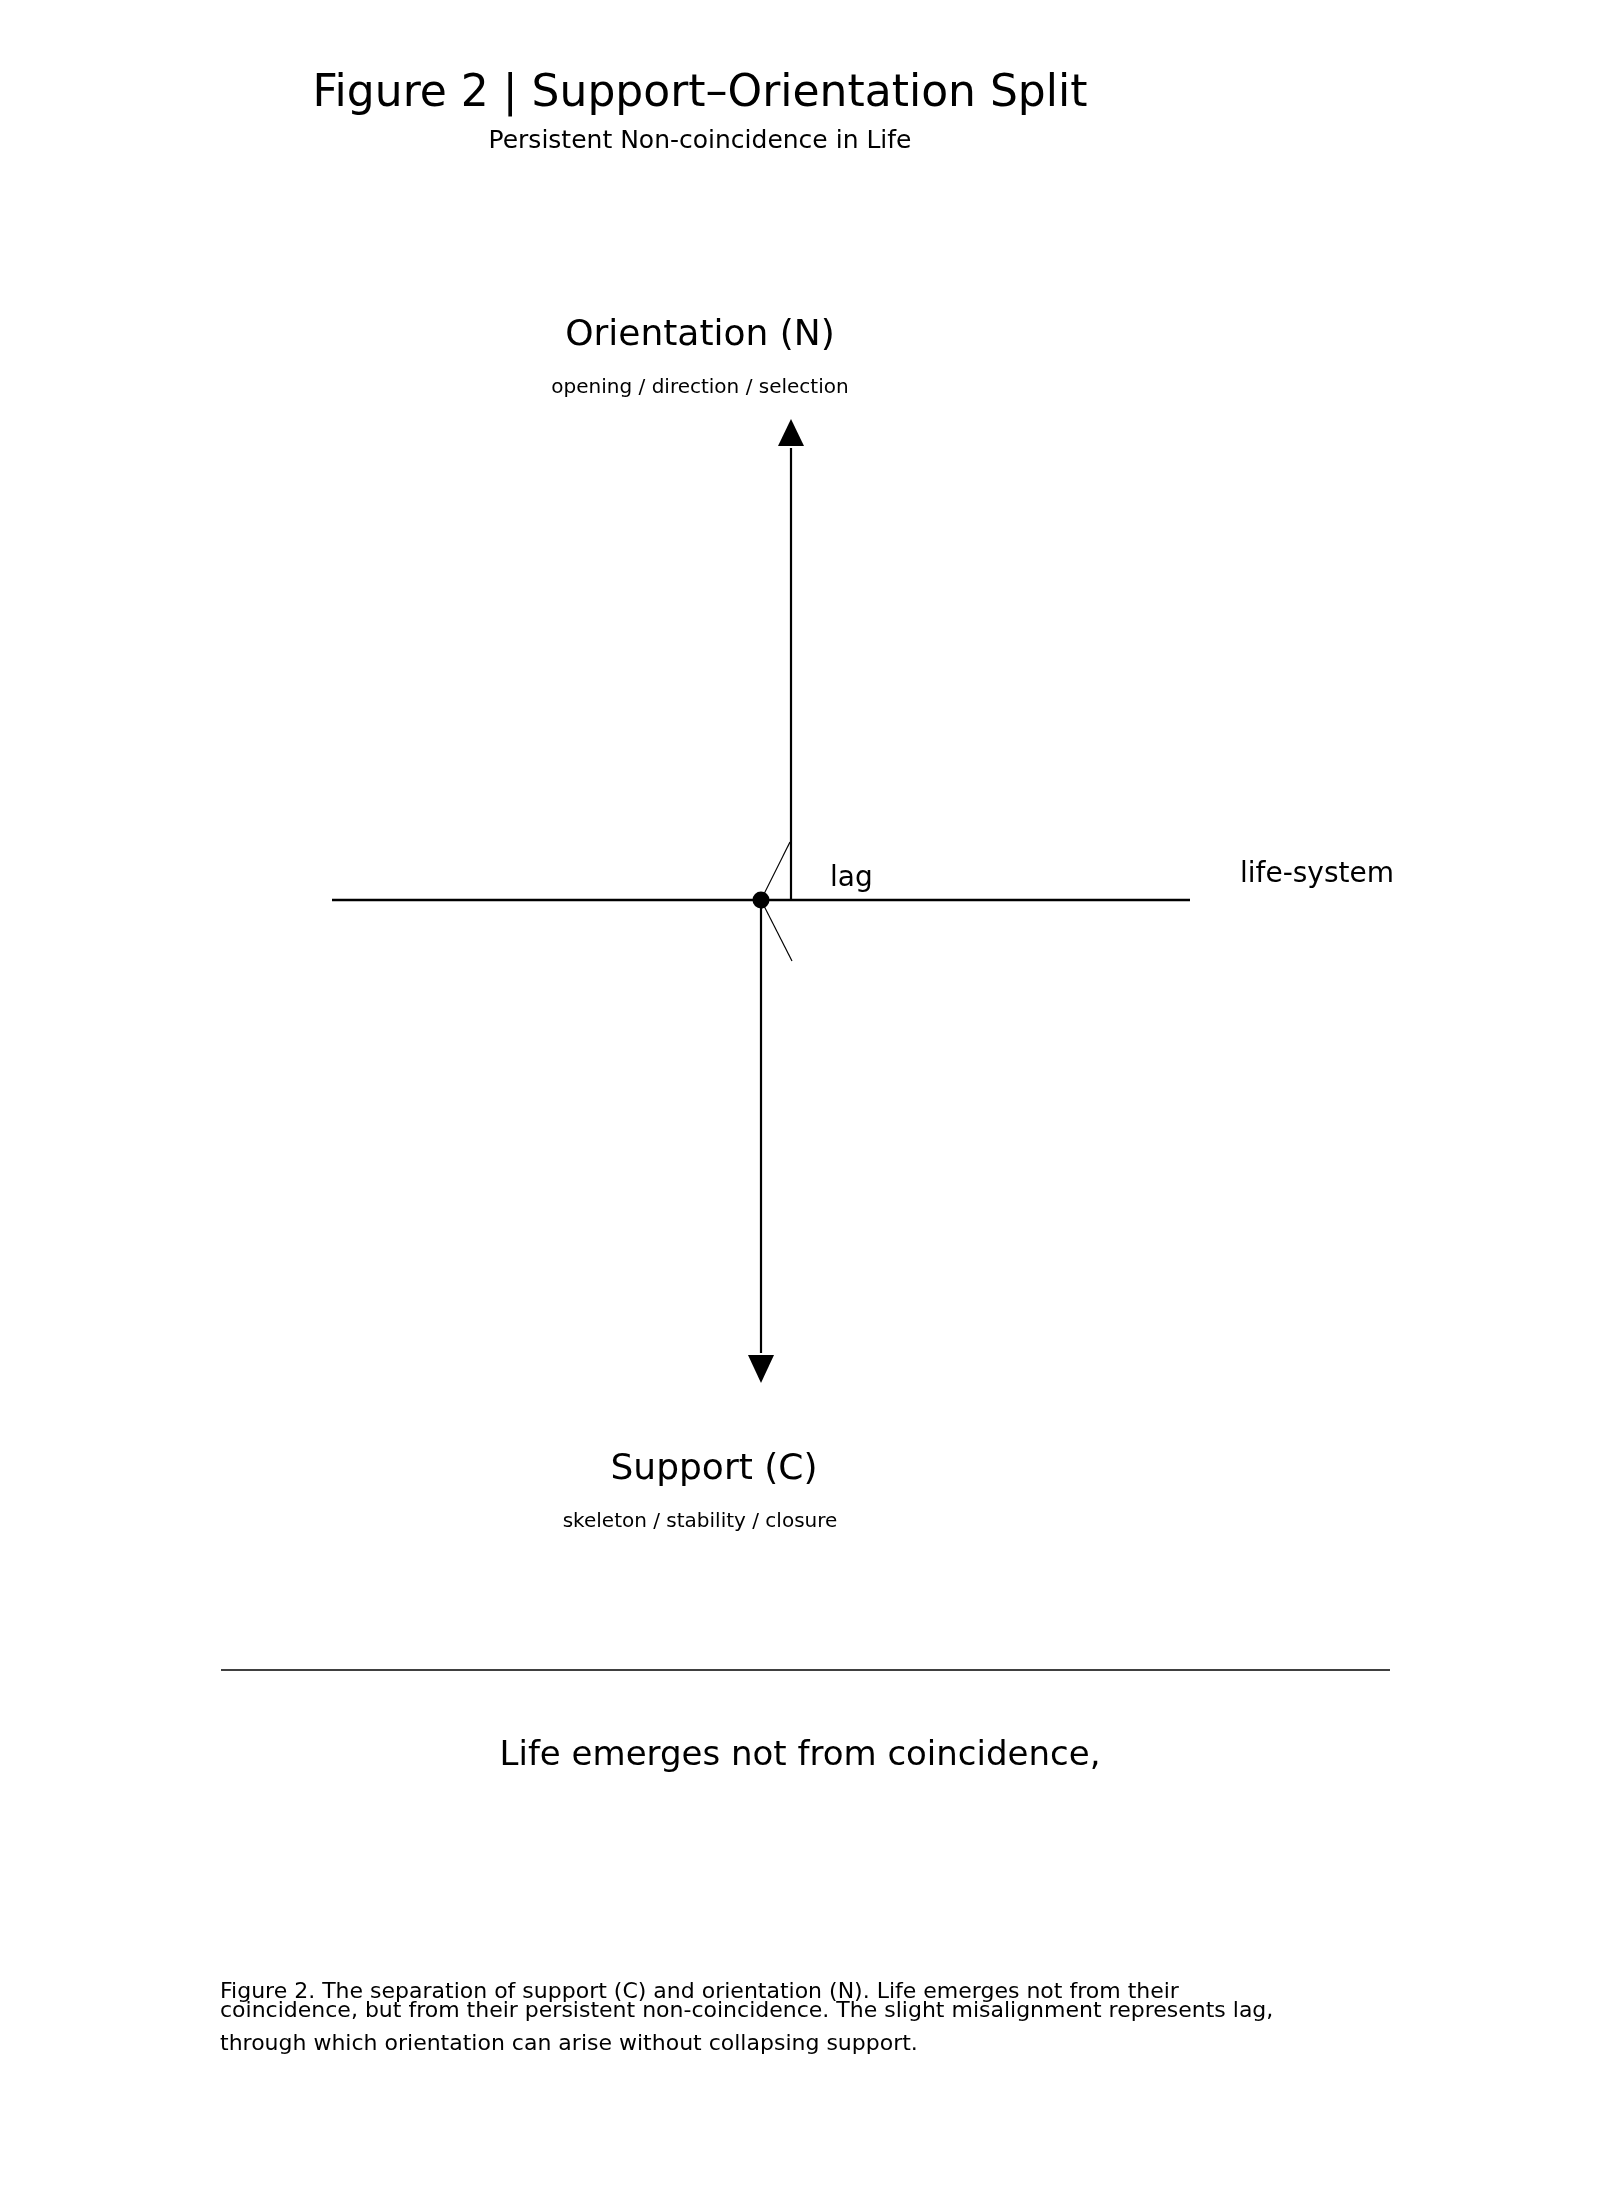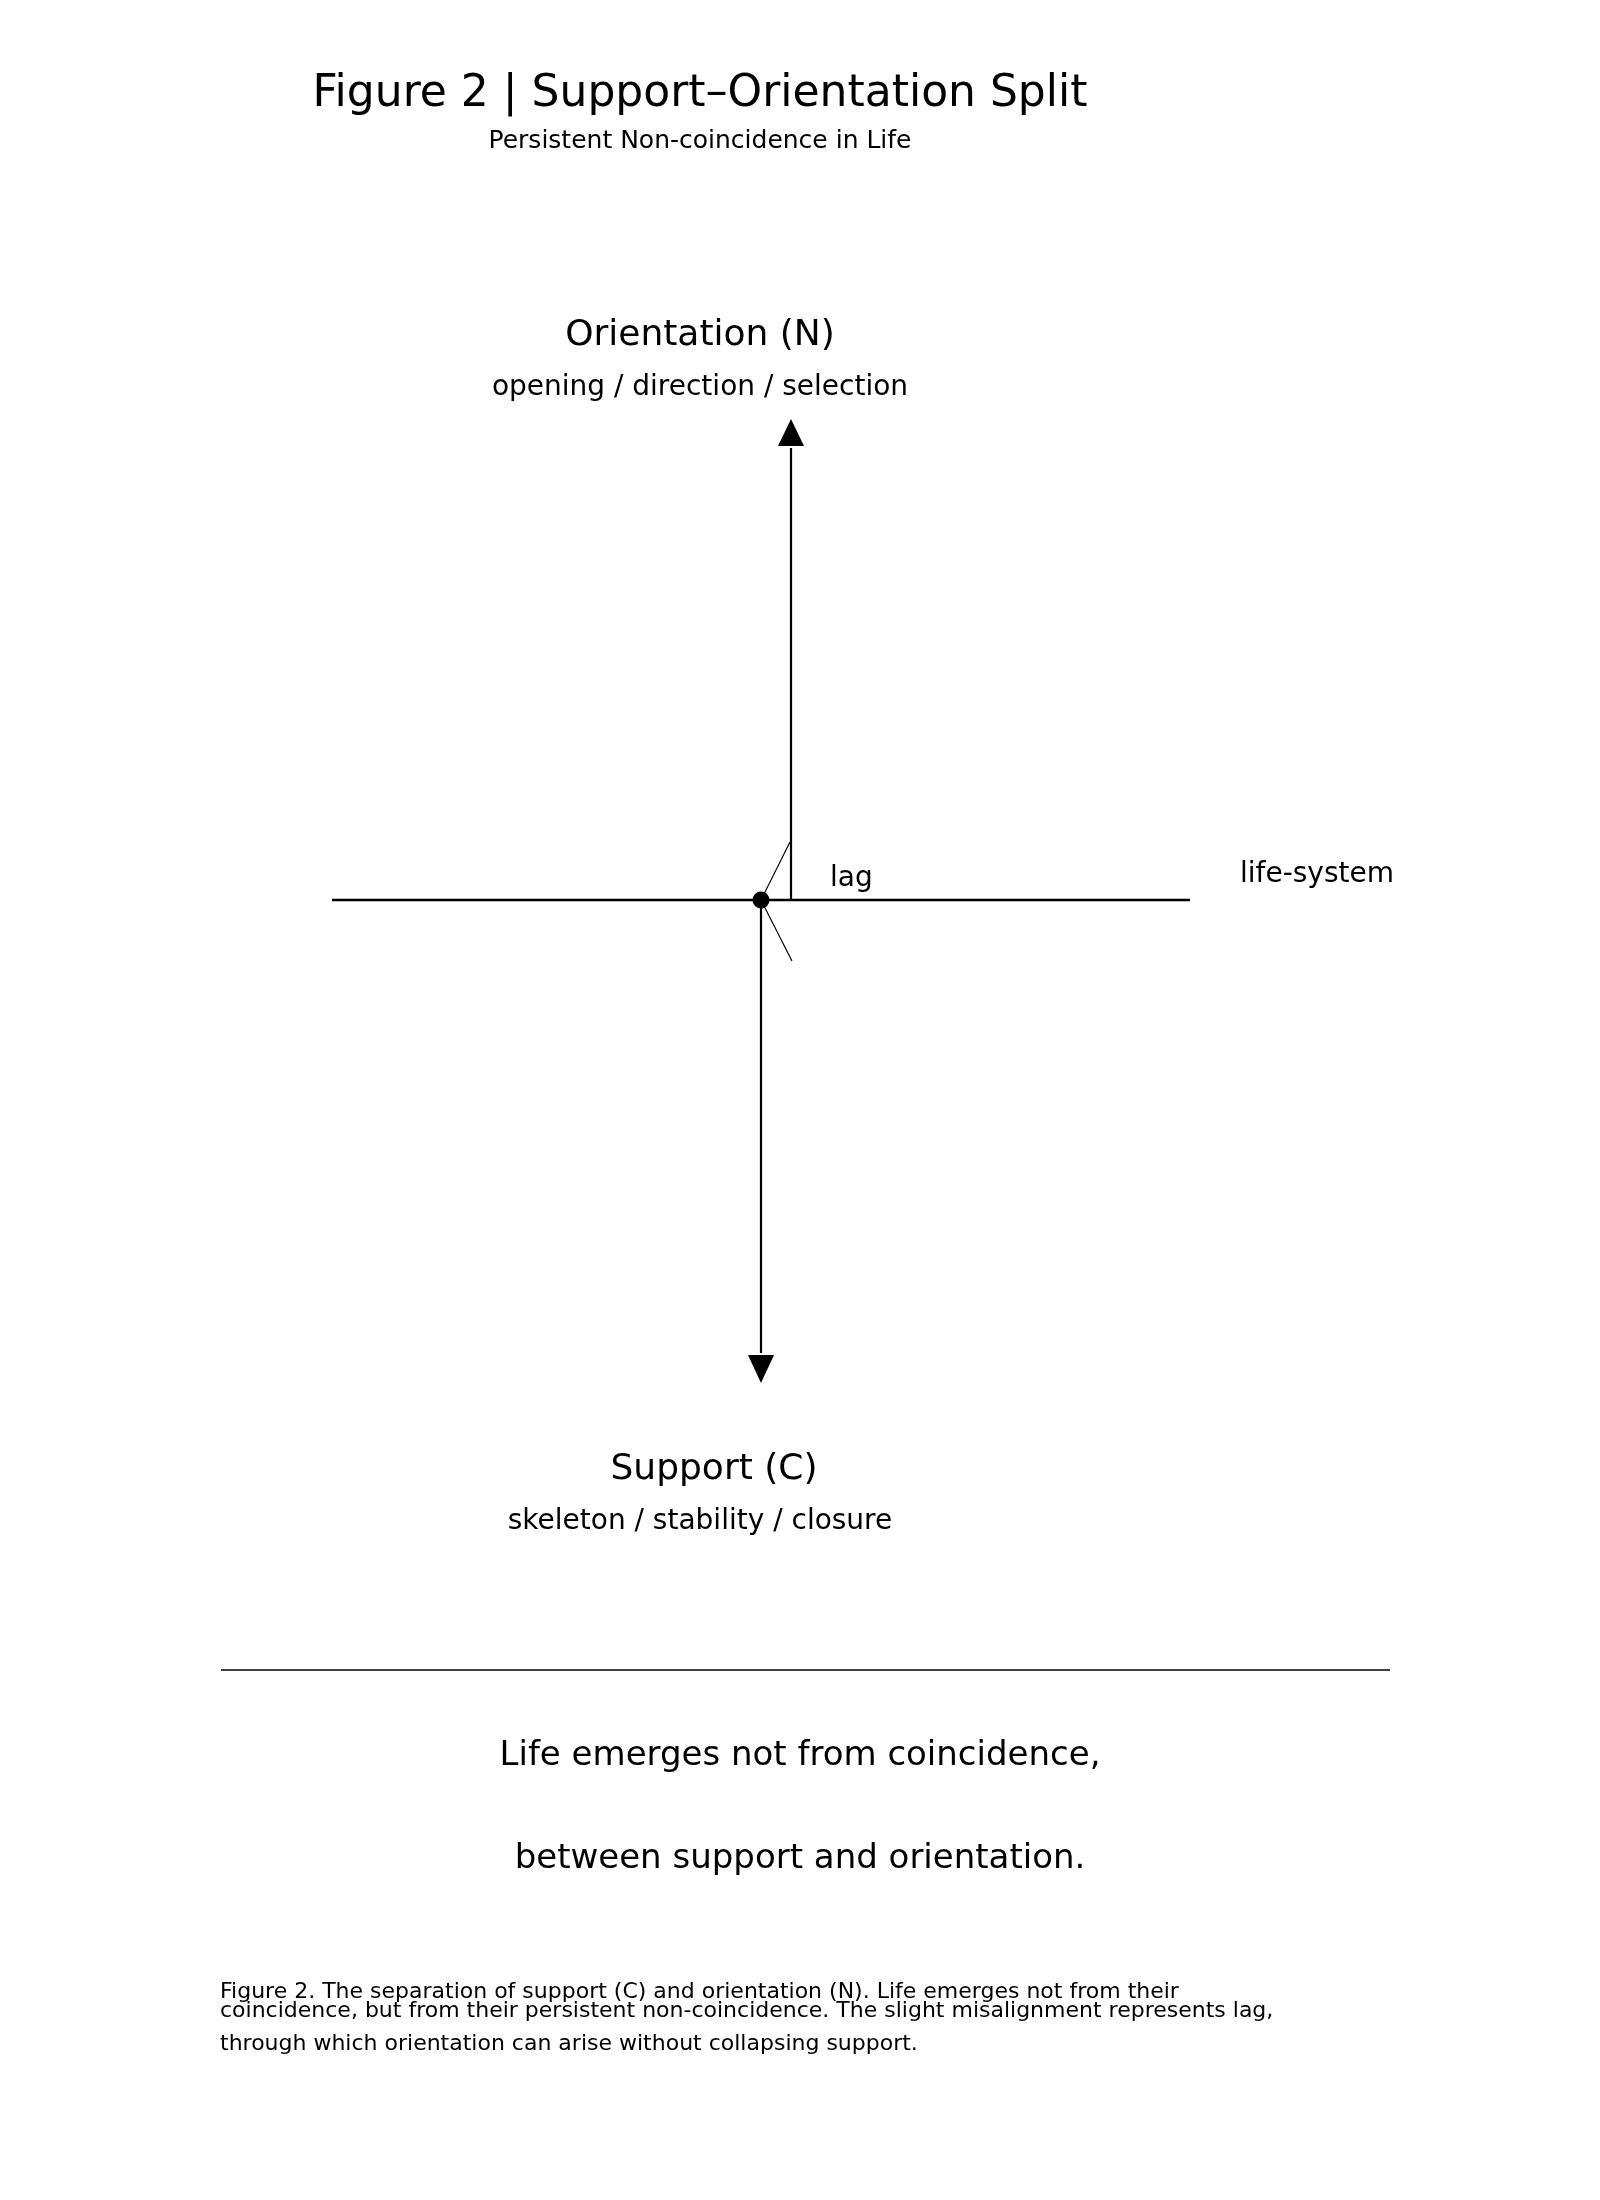--- a/index.html
+++ b/index.html
@@ -20,21 +20,21 @@
   .centered {
     left: 0;
     width: 1400px;
     text-align: center;
     white-space: nowrap;
   }
   .figure-title   { top: 64px;  font-size: 44px; line-height: 53px; }
   .figure-subtitle{ top: 123px; font-size: 25px; line-height: 34px; }
 
   .axis-label    { font-size: 36px; line-height: 43px; }
-  .axis-sublabel { font-size: 28px; line-height: 36px; }
+  .axis-sublabel { font-size: 20px; line-height: 36px; }
   .orientation-label    { top: 311px; }
   .orientation-sublabel { top: 368px; }
   .support-label        { top: 1445px; padding-left: 14px; }
   .support-sublabel     { top: 1502px; }
 
   .lag-label {
     left: 830px; top: 860px;
     font-size: 28px; line-height: 34px;
     white-space: nowrap;
   }
@@ -98,19 +98,18 @@
     <line x1="221" y1="1670" x2="1390" y2="1670" stroke="#000000" stroke-width="1.6"></line>
   </svg>
 
   <div class="abs lag-label">lag</div>
   <div class="abs life-system-label">life-system</div>
 
   <div class="abs centered axis-label support-label">Support (C)</div>
   <div class="abs centered axis-sublabel support-sublabel">skeleton / stability / closure</div>
 
   <div class="abs quote-line quote-line-1">Life emerges not from coincidence,</div>
-  <div class="abs quote-line quote-line-3">between support and orientation.</div>
 
   <div class="abs caption-line caption-line-1">Figure 2. The separation of support (C) and orientation (N). Life emerges not from their</div>
   <div class="abs caption-line caption-line-2">coincidence, but from their persistent non-coincidence. The slight misalignment represents lag,</div>
   <div class="abs caption-line caption-line-3">through which orientation can arise without collapsing support.</div>
 
 </div>
 
 </body></html>

